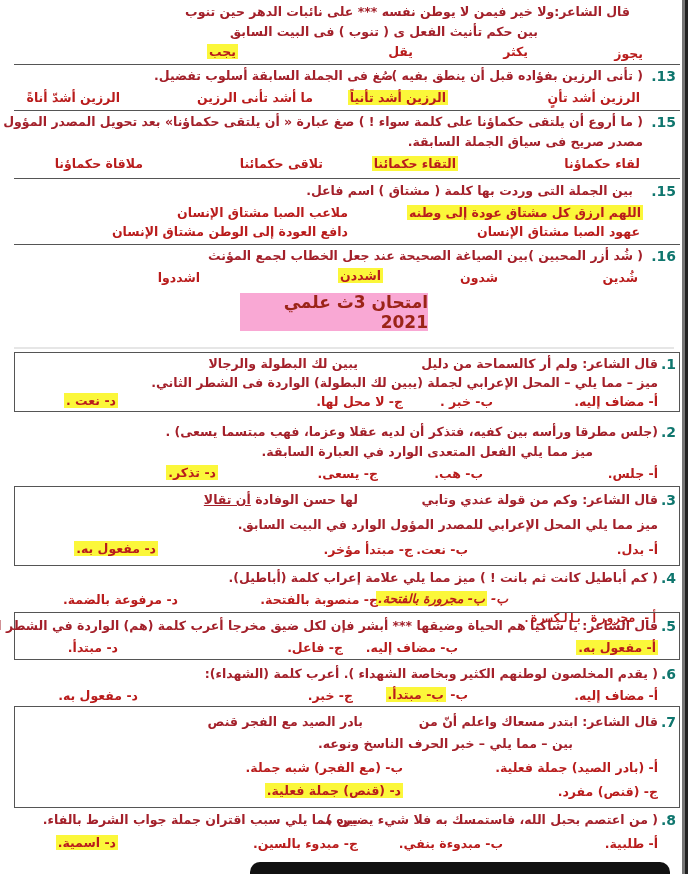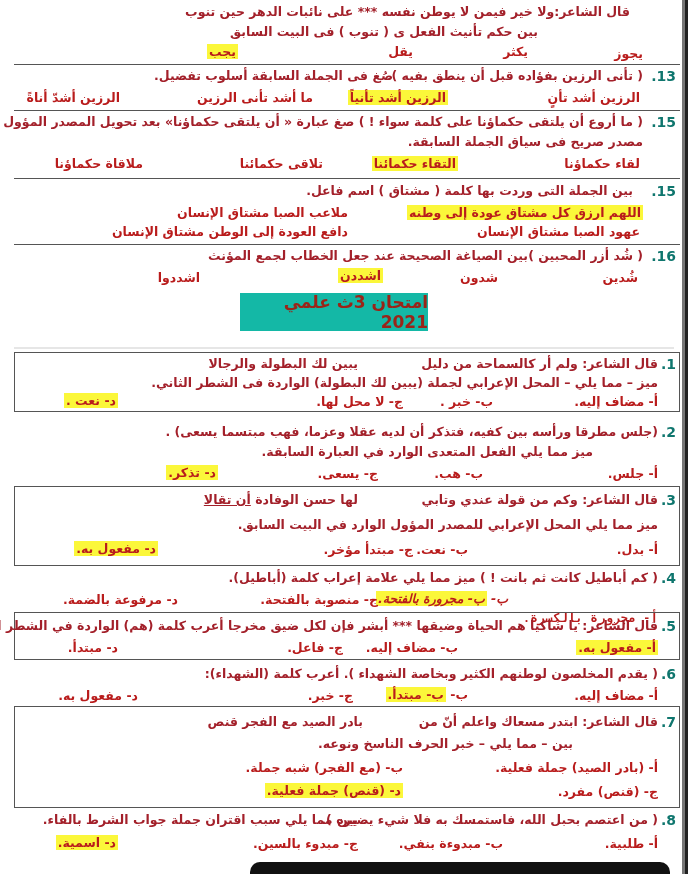--- a/index.html
+++ b/index.html
@@ -22,21 +22,21 @@
   .line {
     position: absolute; white-space: nowrap;
     font-size: 12.5px; font-weight: bold; line-height: 16px;
   }
   .q { color: #a3202a; }
   .num { color: #0f766e; font-weight: bold; font-size: 14px; }
   .hl { background: #fbf73a; padding: 0 2px; }
   .opt { position: absolute; white-space: nowrap; font-size: 12.5px; font-weight: bold; color: #b91c1c; line-height: 16px; }
   .title-badge {
     position: absolute; left: 240px; top: 293px; width: 188px; height: 38px;
-    background: #14b8a6; display: flex; align-items: center; justify-content: center;
+    background: #f9a8d4; display: flex; align-items: center; justify-content: center;
     font-size: 17px; font-weight: bold; color: #9b2418;
     font-family: "DejaVu Sans", sans-serif;
   }
   .ul { text-decoration: underline; }
   .hr { position: absolute; left: 14px; right: 8px; height: 0; border-top: 1.5px solid #555; }
   .dots { position:absolute; top:348px; height:2px; background:#ddd; }
 </style>
 </head>
 <body>
 

